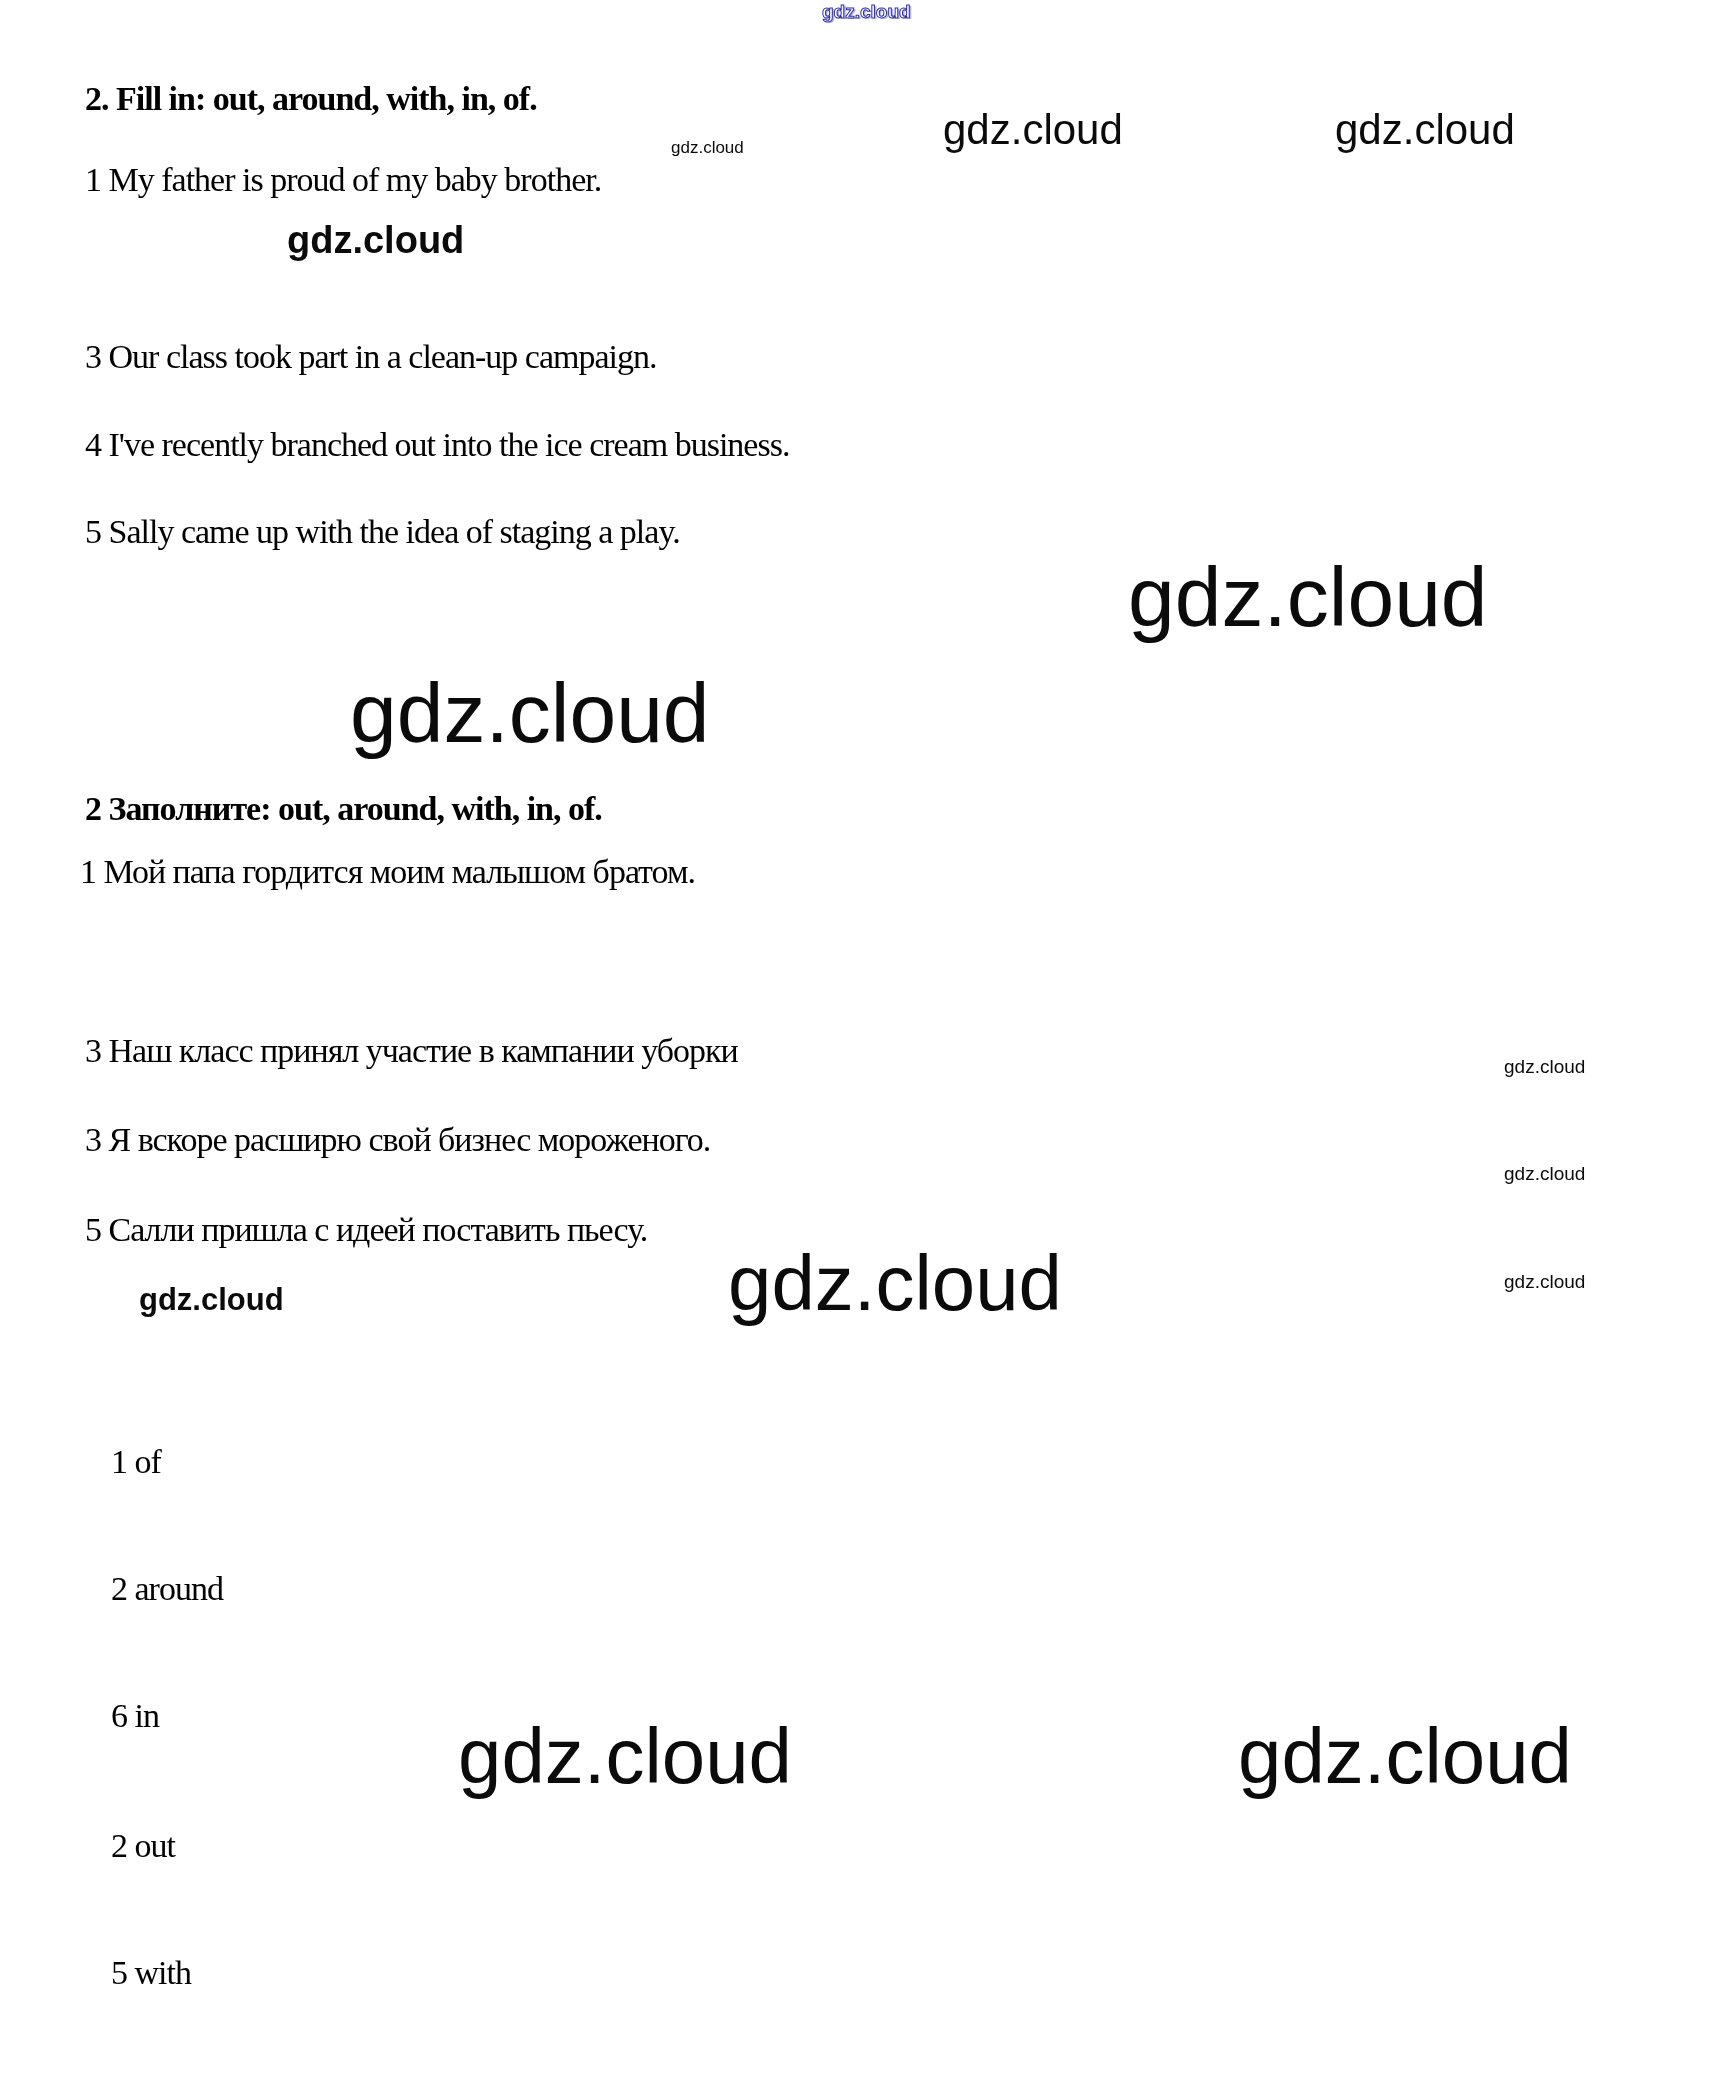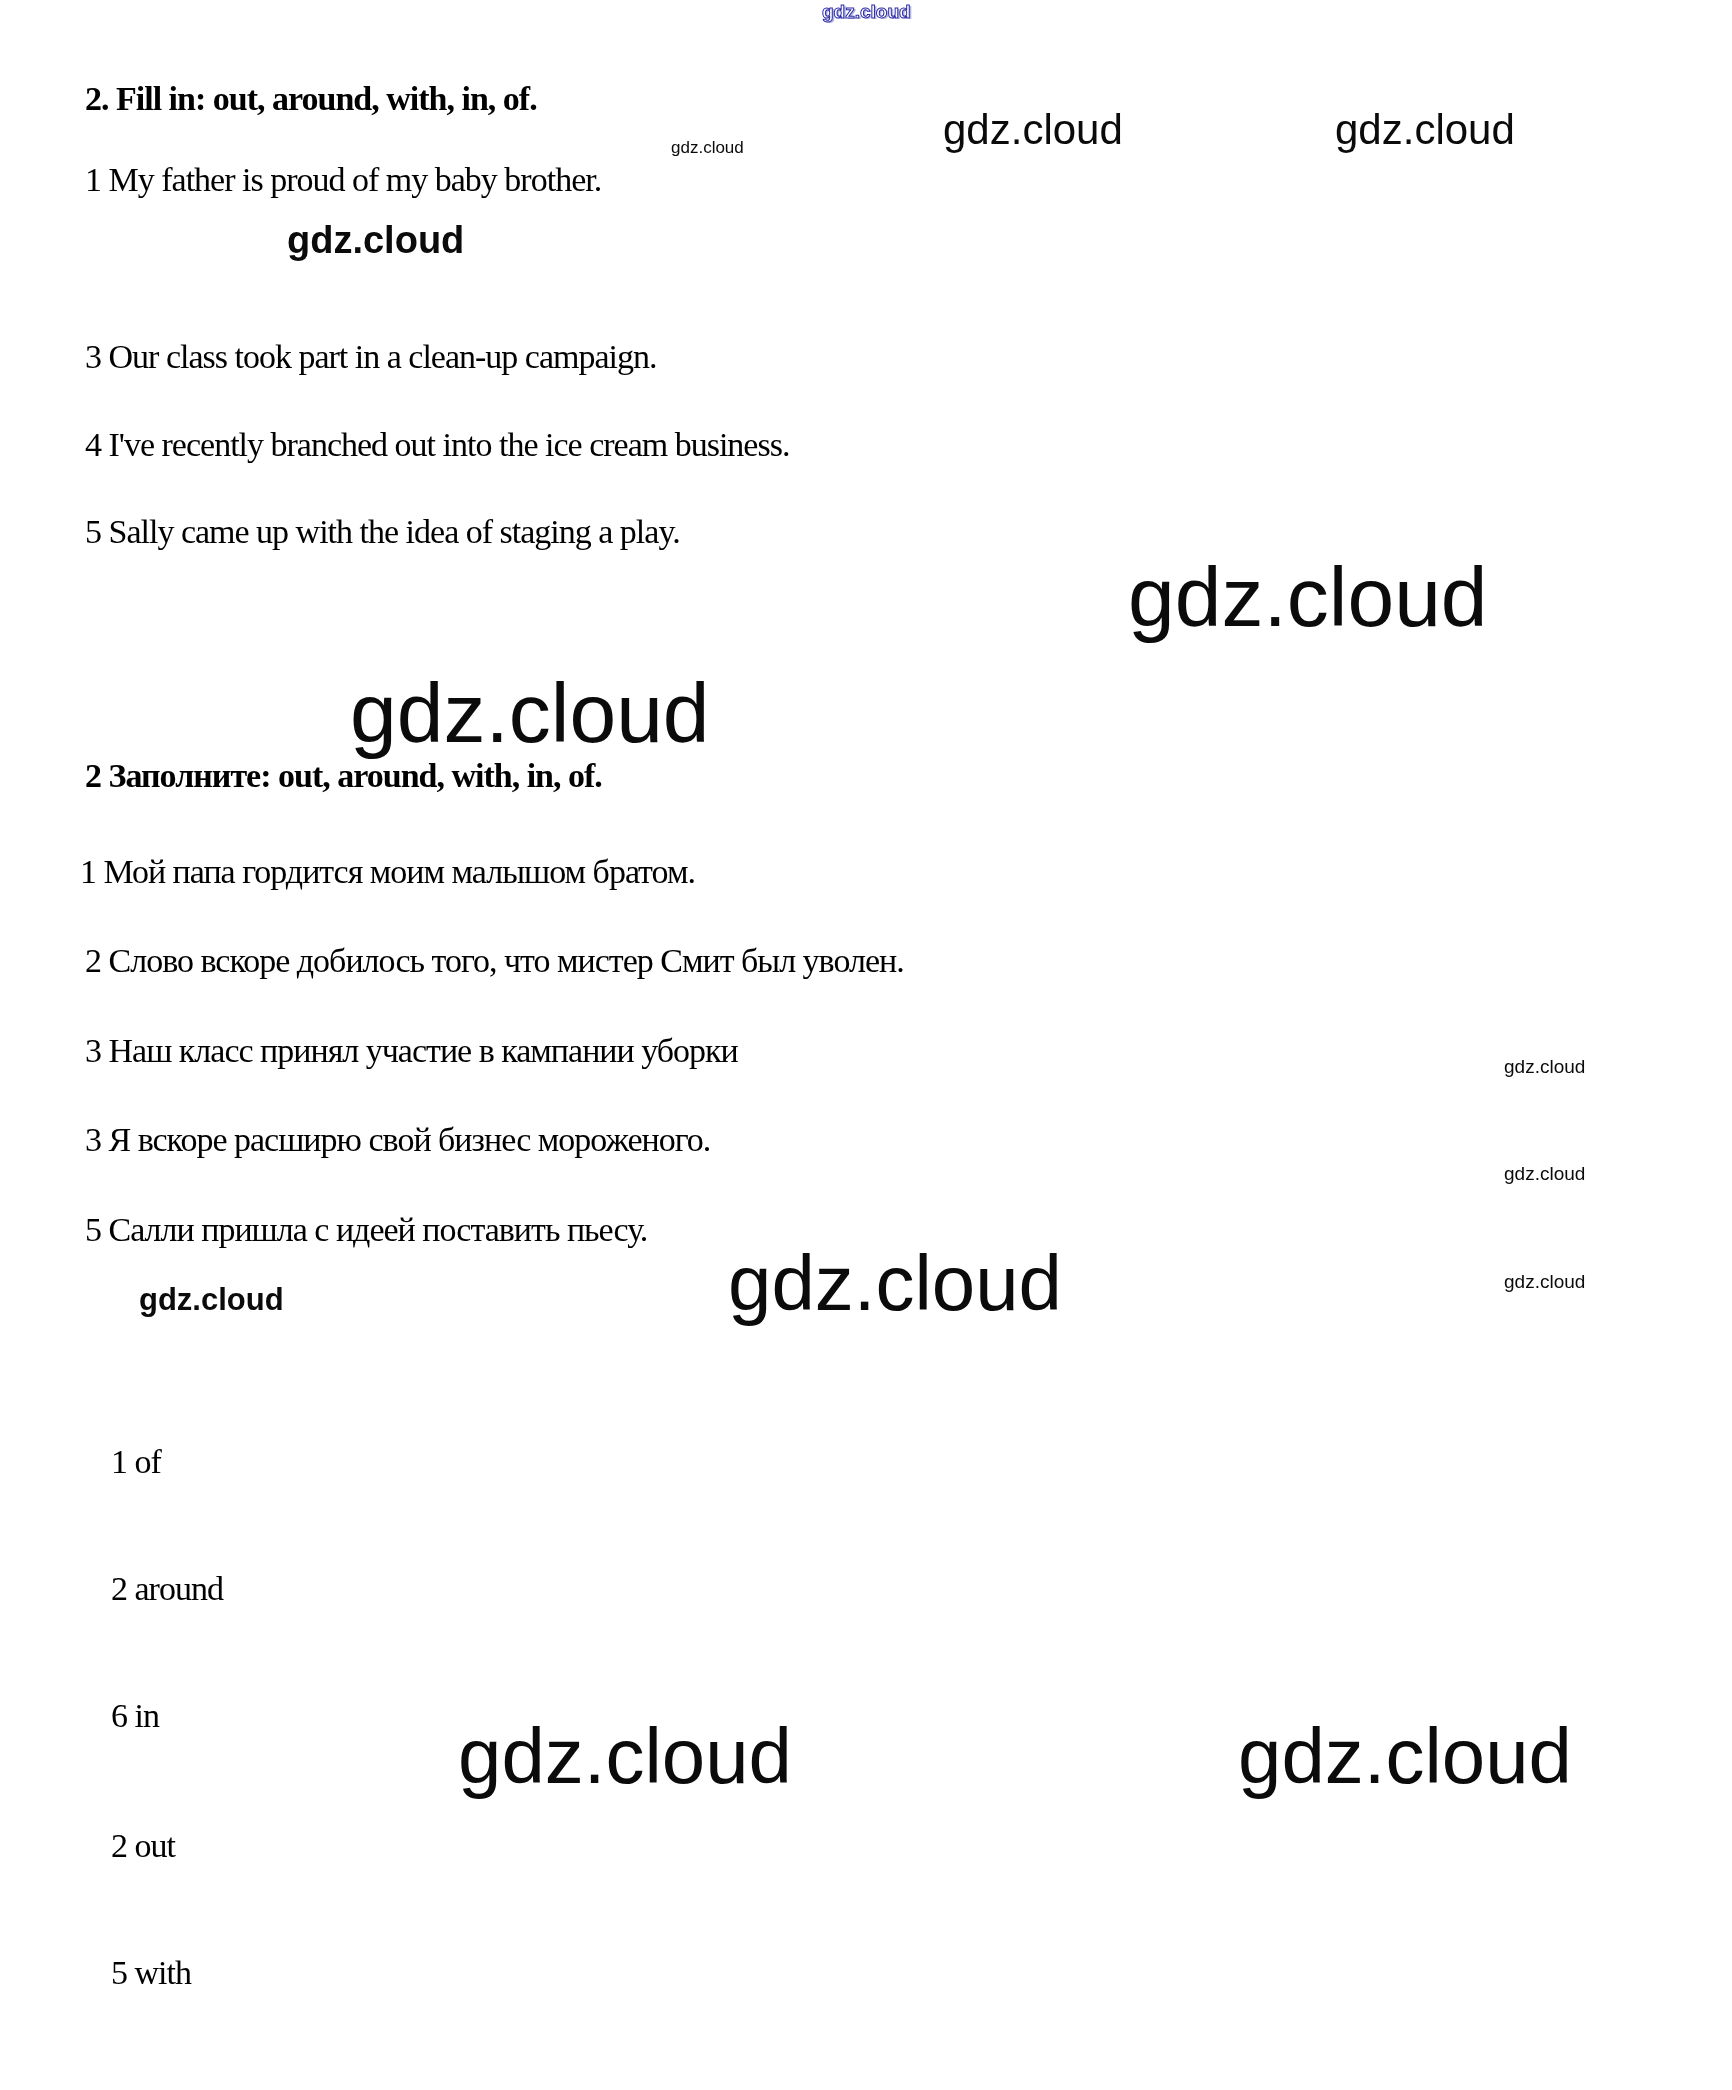--- a/index.html
+++ b/index.html
@@ -71,24 +71,23 @@
 
   <span class="wm" style="left:1238px; top:1717px; font-size:78px;">gdz.cloud</span>
 
   <div class="t bold" style="left:85px; top:80px;">2. Fill in: out, around, with, in, of.</div>
 
   <div class="t" style="left:85px; top:161px;">1 My father is proud of my baby brother.</div>
   <div class="t" style="left:85px; top:338px;">3 Our class took part in a clean-up campaign.</div>
   <div class="t" style="left:85px; top:426px;">4 I've recently branched out into the ice cream business.</div>
   <div class="t" style="left:85px; top:513px;">5 Sally came up with the idea of staging a play.</div>
 
-  <div class="t bold" style="left:85px; top:757px;">2 Заполните: out, around, with, in, of.</div>
+  <div class="t bold" style="left:85px; top:790px;">2 Заполните: out, around, with, in, of.</div>
 
   <div class="t" style="left:80px; top:853px;">1 Мой папа гордится моим малышом братом.</div>
-  <div class="t" style="left:85px; top:942px;">2 Слово вскоре добилось того, что мистер Смит был уволен.</div>
   <div class="t" style="left:85px; top:1032px;">3 Наш класс принял участие в кампании уборки</div>
   <div class="t" style="left:85px; top:1121px;">3 Я вскоре расширю свой бизнес мороженого.</div>
   <div class="t" style="left:85px; top:1211px;">5 Салли пришла с идеей поставить пьесу.</div>
 
   <div class="t" style="left:111px; top:1443px;">1 of</div>
   <div class="t" style="left:111px; top:1570px;">2 around</div>
   <div class="t" style="left:111px; top:1697px;">6 in</div>
   <div class="t" style="left:111px; top:1827px;">2 out</div>
   <div class="t" style="left:111px; top:1954px;">5 with</div>
 

